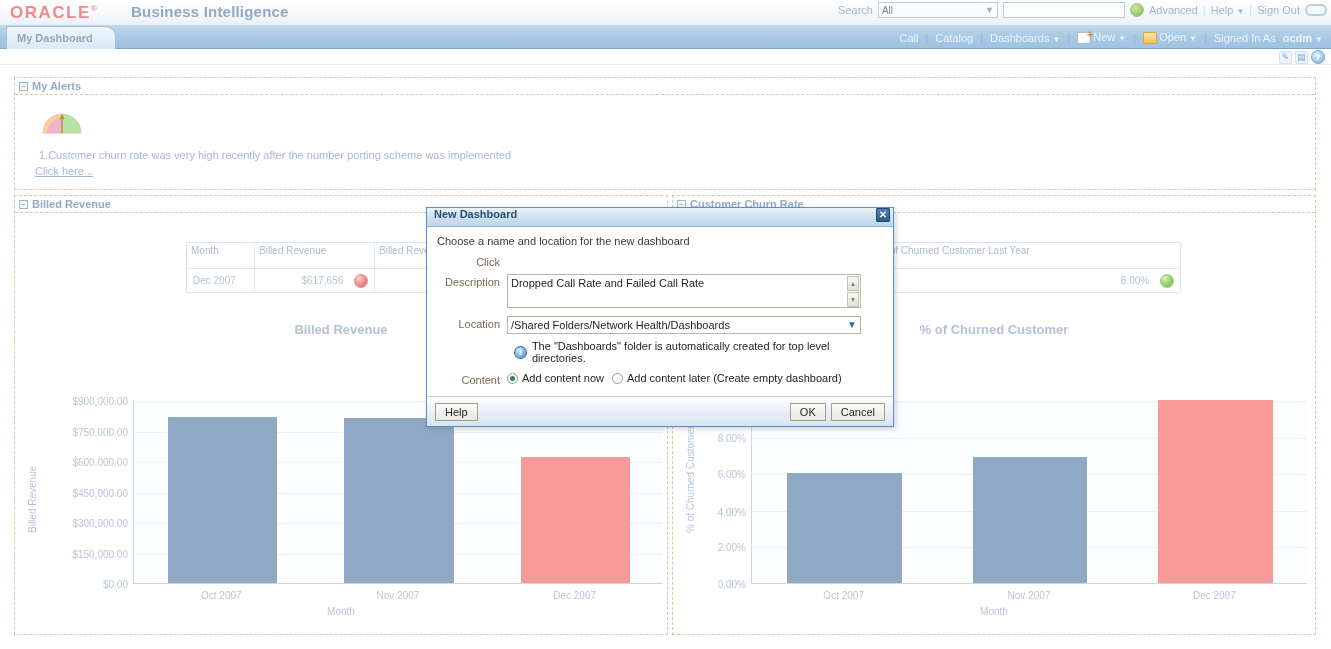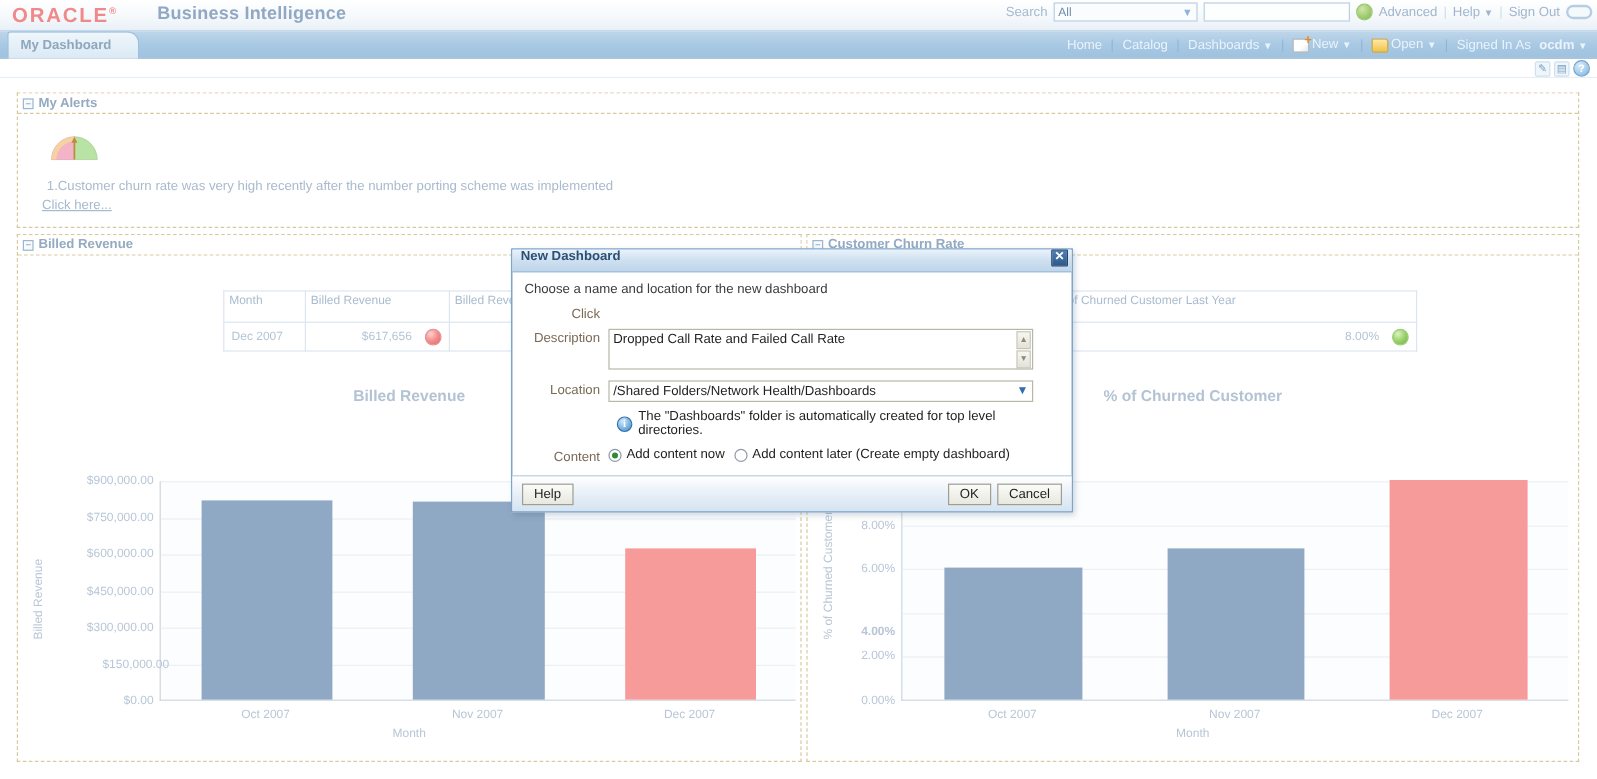--- a/index.html
+++ b/index.html
@@ -347,21 +347,21 @@
       <span class="tb-link"><span>Help</span> <span class="caret">▼</span></span>
       <span class="tb-sep">|</span>
       <span class="tb-link">Sign Out</span>
       <span class="pill"></span>
     </div>
   </div>
 
   <div class="globalnav">
     <div class="tab-mydash">My Dashboard</div>
     <div class="gnav-right">
-      <span class="gn">Home</span>
+      <span class="gn">Call</span>
       <span class="gsep">|</span>
       <span class="gn">Catalog</span>
       <span class="gsep">|</span>
       <span class="gn"><span>Dashboards</span> <span class="caret">▼</span></span>
       <span class="gsep">|</span>
       <span class="gn"><span class="ic-new"></span><span>New</span> <span class="caret">▼</span></span>
       <span class="gsep">|</span>
       <span class="gn"><span class="ic-open"></span><span>Open</span> <span class="caret">▼</span></span>
       <span class="gsep">|</span>
       <span class="gn">Signed In As</span>
@@ -428,21 +428,21 @@
           <div class="gridline" style="top: 122px;"></div>
           <div class="gridline" style="top: 91.5px;"></div>
           <div class="gridline" style="top: 61px;"></div>
           <div class="gridline" style="top: 30.5px;"></div>
           <div class="gridline" style="top: 0px;"></div>
           <div class="bar" style="left: 33.5667px; width: 109.533px; height: 166.37px; background: rgb(143, 168, 196);"></div>
           <div class="bar" style="left: 210.233px; width: 109.533px; height: 164.7px; background: rgb(143, 168, 196);"></div>
           <div class="bar" style="left: 386.9px; width: 109.533px; height: 125.59px; background: rgb(247, 154, 154);"></div>
         </div>
         <div class="ytick" style="top: 238px; left: 0px; width: 113px;">$0.00</div>
-        <div class="ytick" style="top: 207.5px; left: 13px; width: 113px;">$150,000.00</div>
+        <div class="ytick" style="top: 207.5px; left: 0px; width: 113px;">$150,000.00</div>
         <div class="ytick" style="top: 177px; left: 0px; width: 113px;">$300,000.00</div>
         <div class="ytick" style="top: 146.5px; left: 0px; width: 113px;">$450,000.00</div>
         <div class="ytick" style="top: 116px; left: 0px; width: 113px;">$600,000.00</div>
         <div class="ytick" style="top: 85.5px; left: 0px; width: 113px;">$750,000.00</div>
         <div class="ytick" style="top: 55px; left: 0px; width: 113px;">$900,000.00</div>
         <div class="xtick" style="left: 118px; width: 176.667px; top: 244px;">Oct 2007</div>
         <div class="xtick" style="left: 294.667px; width: 176.667px; top: 244px;">Nov 2007</div>
         <div class="xtick" style="left: 471.333px; width: 176.667px; top: 244px;">Dec 2007</div>
         <div class="axis-label-x" style="top: 260px; left: 0px;">Month</div>
         <div class="axis-label-y" style="left: 12px; top: 186.5px;">Billed Revenue</div>
@@ -483,21 +483,21 @@
           <div class="gridline" style="top: 109.8px;"></div>
           <div class="gridline" style="top: 73.2px;"></div>
           <div class="gridline" style="top: 36.6px;"></div>
           <div class="gridline" style="top: 0px;"></div>
           <div class="bar" style="left: 35.2133px; width: 114.907px; height: 109.8px; background: rgb(143, 168, 196);"></div>
           <div class="bar" style="left: 220.547px; width: 114.907px; height: 126.27px; background: rgb(143, 168, 196);"></div>
           <div class="bar" style="left: 405.88px; width: 114.907px; height: 183px; background: rgb(247, 154, 154);"></div>
         </div>
         <div class="ytick" style="top: 238px; left: 0px; width: 73px;">0.00%</div>
         <div class="ytick" style="top: 201.4px; left: 0px; width: 73px;">2.00%</div>
-        <div class="ytick" style="top: 181px; left: 0px; width: 73px; font-weight: bold;">4.00%</div>
+        <div class="ytick" style="top: 166px; left: 0px; width: 73px;">4.00%</div>
         <div class="ytick" style="top: 128.2px; left: 0px; width: 73px;">6.00%</div>
         <div class="ytick" style="top: 91.6px; left: 0px; width: 73px;">8.00%</div>
         <div class="ytick" style="top: 55px; left: 0px; width: 73px;">10.00%</div>
         <div class="xtick" style="left: 78px; width: 185.333px; top: 244px;">Oct 2007</div>
         <div class="xtick" style="left: 263.333px; width: 185.333px; top: 244px;">Nov 2007</div>
         <div class="xtick" style="left: 448.667px; width: 185.333px; top: 244px;">Dec 2007</div>
         <div class="axis-label-x" style="top: 260px; left: 0px;">Month</div>
         <div class="axis-label-y" style="left: 12px; top: 186.5px;">% of Churned Customer</div>
       </div>
   </div>

